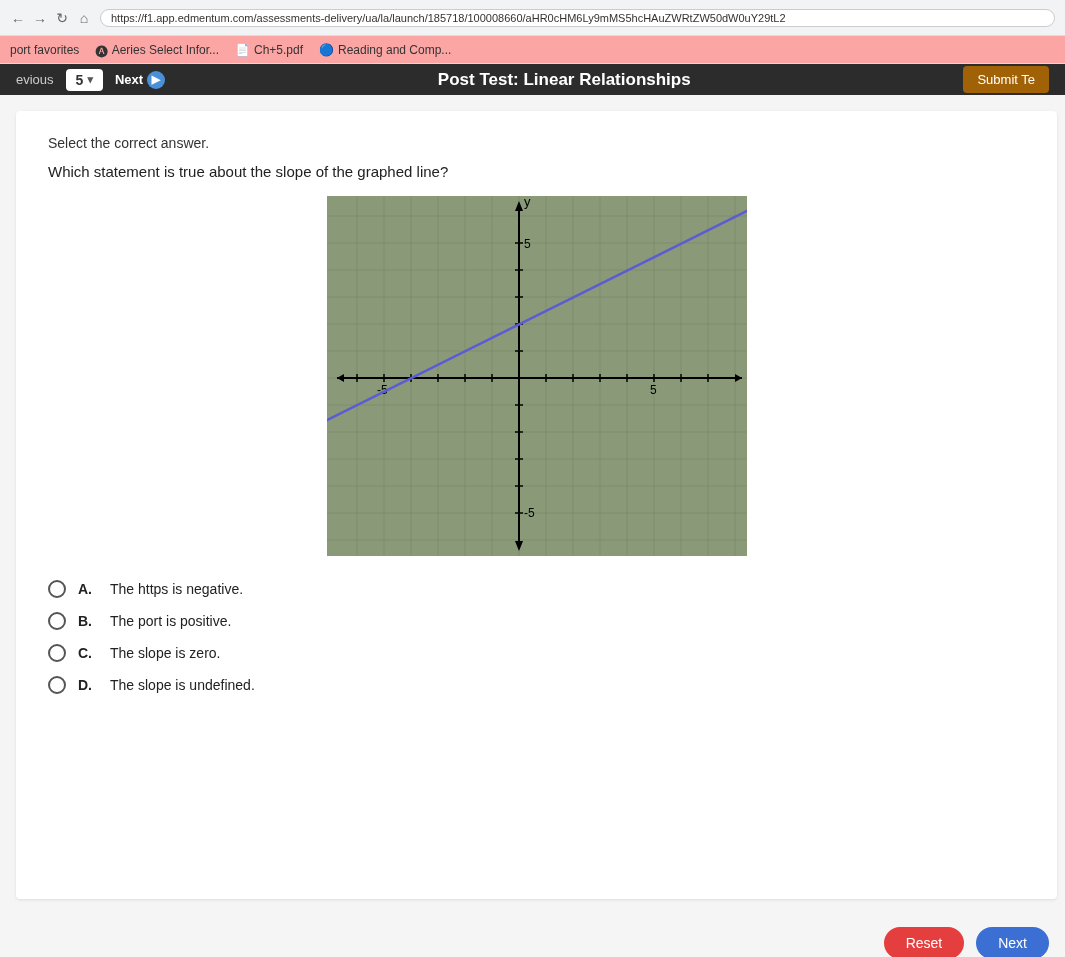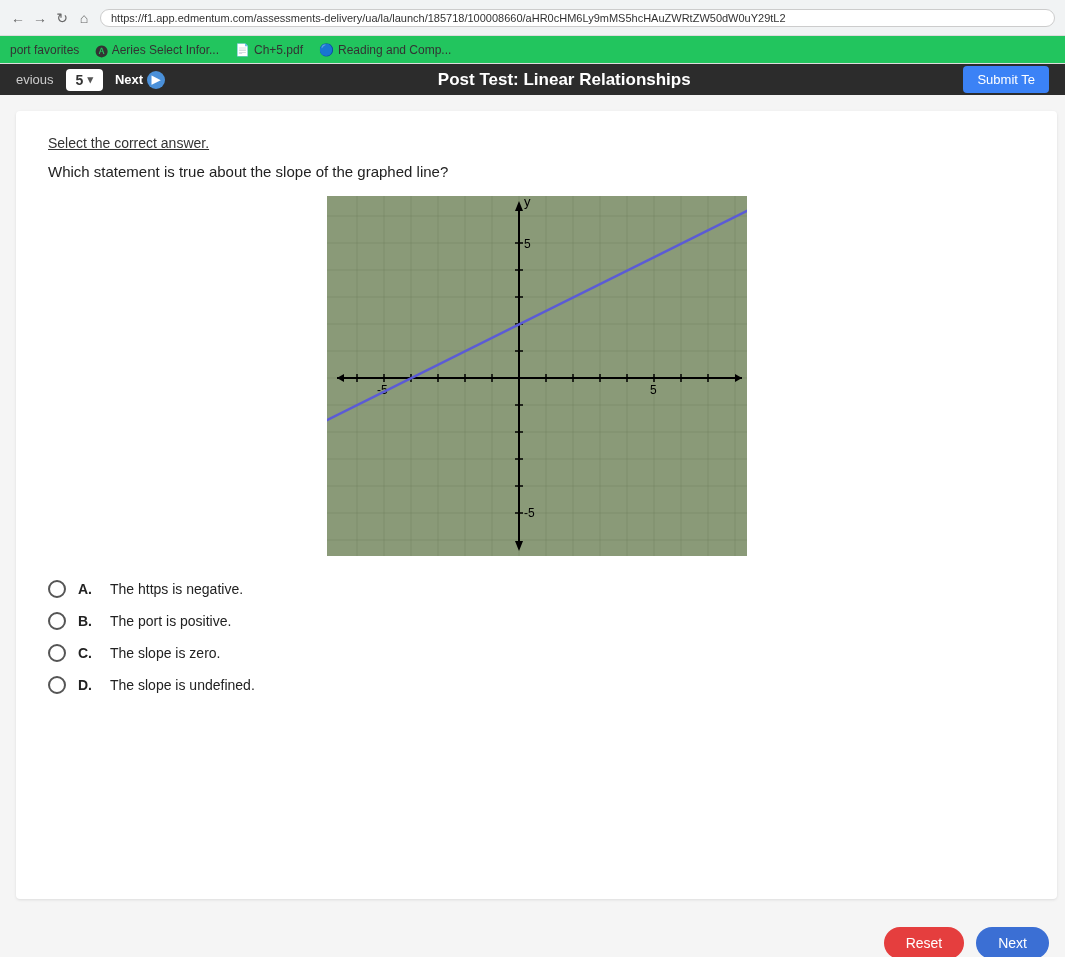--- a/index.html
+++ b/index.html
@@ -27,21 +27,21 @@
       padding: 2px 10px;
       font-size: 11px;
       color: #333;
       overflow: hidden;
       white-space: nowrap;
       text-overflow: ellipsis;
     }
 
     
     .bookmark-bar {
-      background: #22c55e;
+      background: #fca5a5;
       height: 28px;
       display: flex;
       align-items: center;
       padding: 0 10px;
       gap: 16px;
       border-bottom: 1px solid #ddd;
       font-size: 12px;
       color: #333;
     }
     .bookmark-item { display: flex; align-items: center; gap: 4px; cursor: pointer; }
@@ -89,21 +89,21 @@
       font-size: 11px; color: white;
     }
     .test-title {
       flex: 1;
       color: white;
       font-size: 17px;
       font-weight: bold;
       text-align: center;
     }
     .submit-btn {
-      background: #3b82f6;
+      background: #a16207;
       color: white;
       border: none;
       border-radius: 4px;
       padding: 6px 14px;
       font-size: 13px;
       cursor: pointer;
       white-space: nowrap;
     }
 
     
@@ -123,21 +123,20 @@
       border-radius: 4px;
       padding: 24px 32px;
       overflow-y: auto;
       box-shadow: 0 1px 3px rgba(0,0,0,0.1);
     }
 
     .instruction-text {
       font-size: 14px;
       color: #333;
       margin-bottom: 12px;
-      text-decoration: underline;
     }
     .question-text {
       font-size: 15px;
       color: #222;
       margin-bottom: 16px;
     }
 
     
     .graph-container {
       width: 420px;

